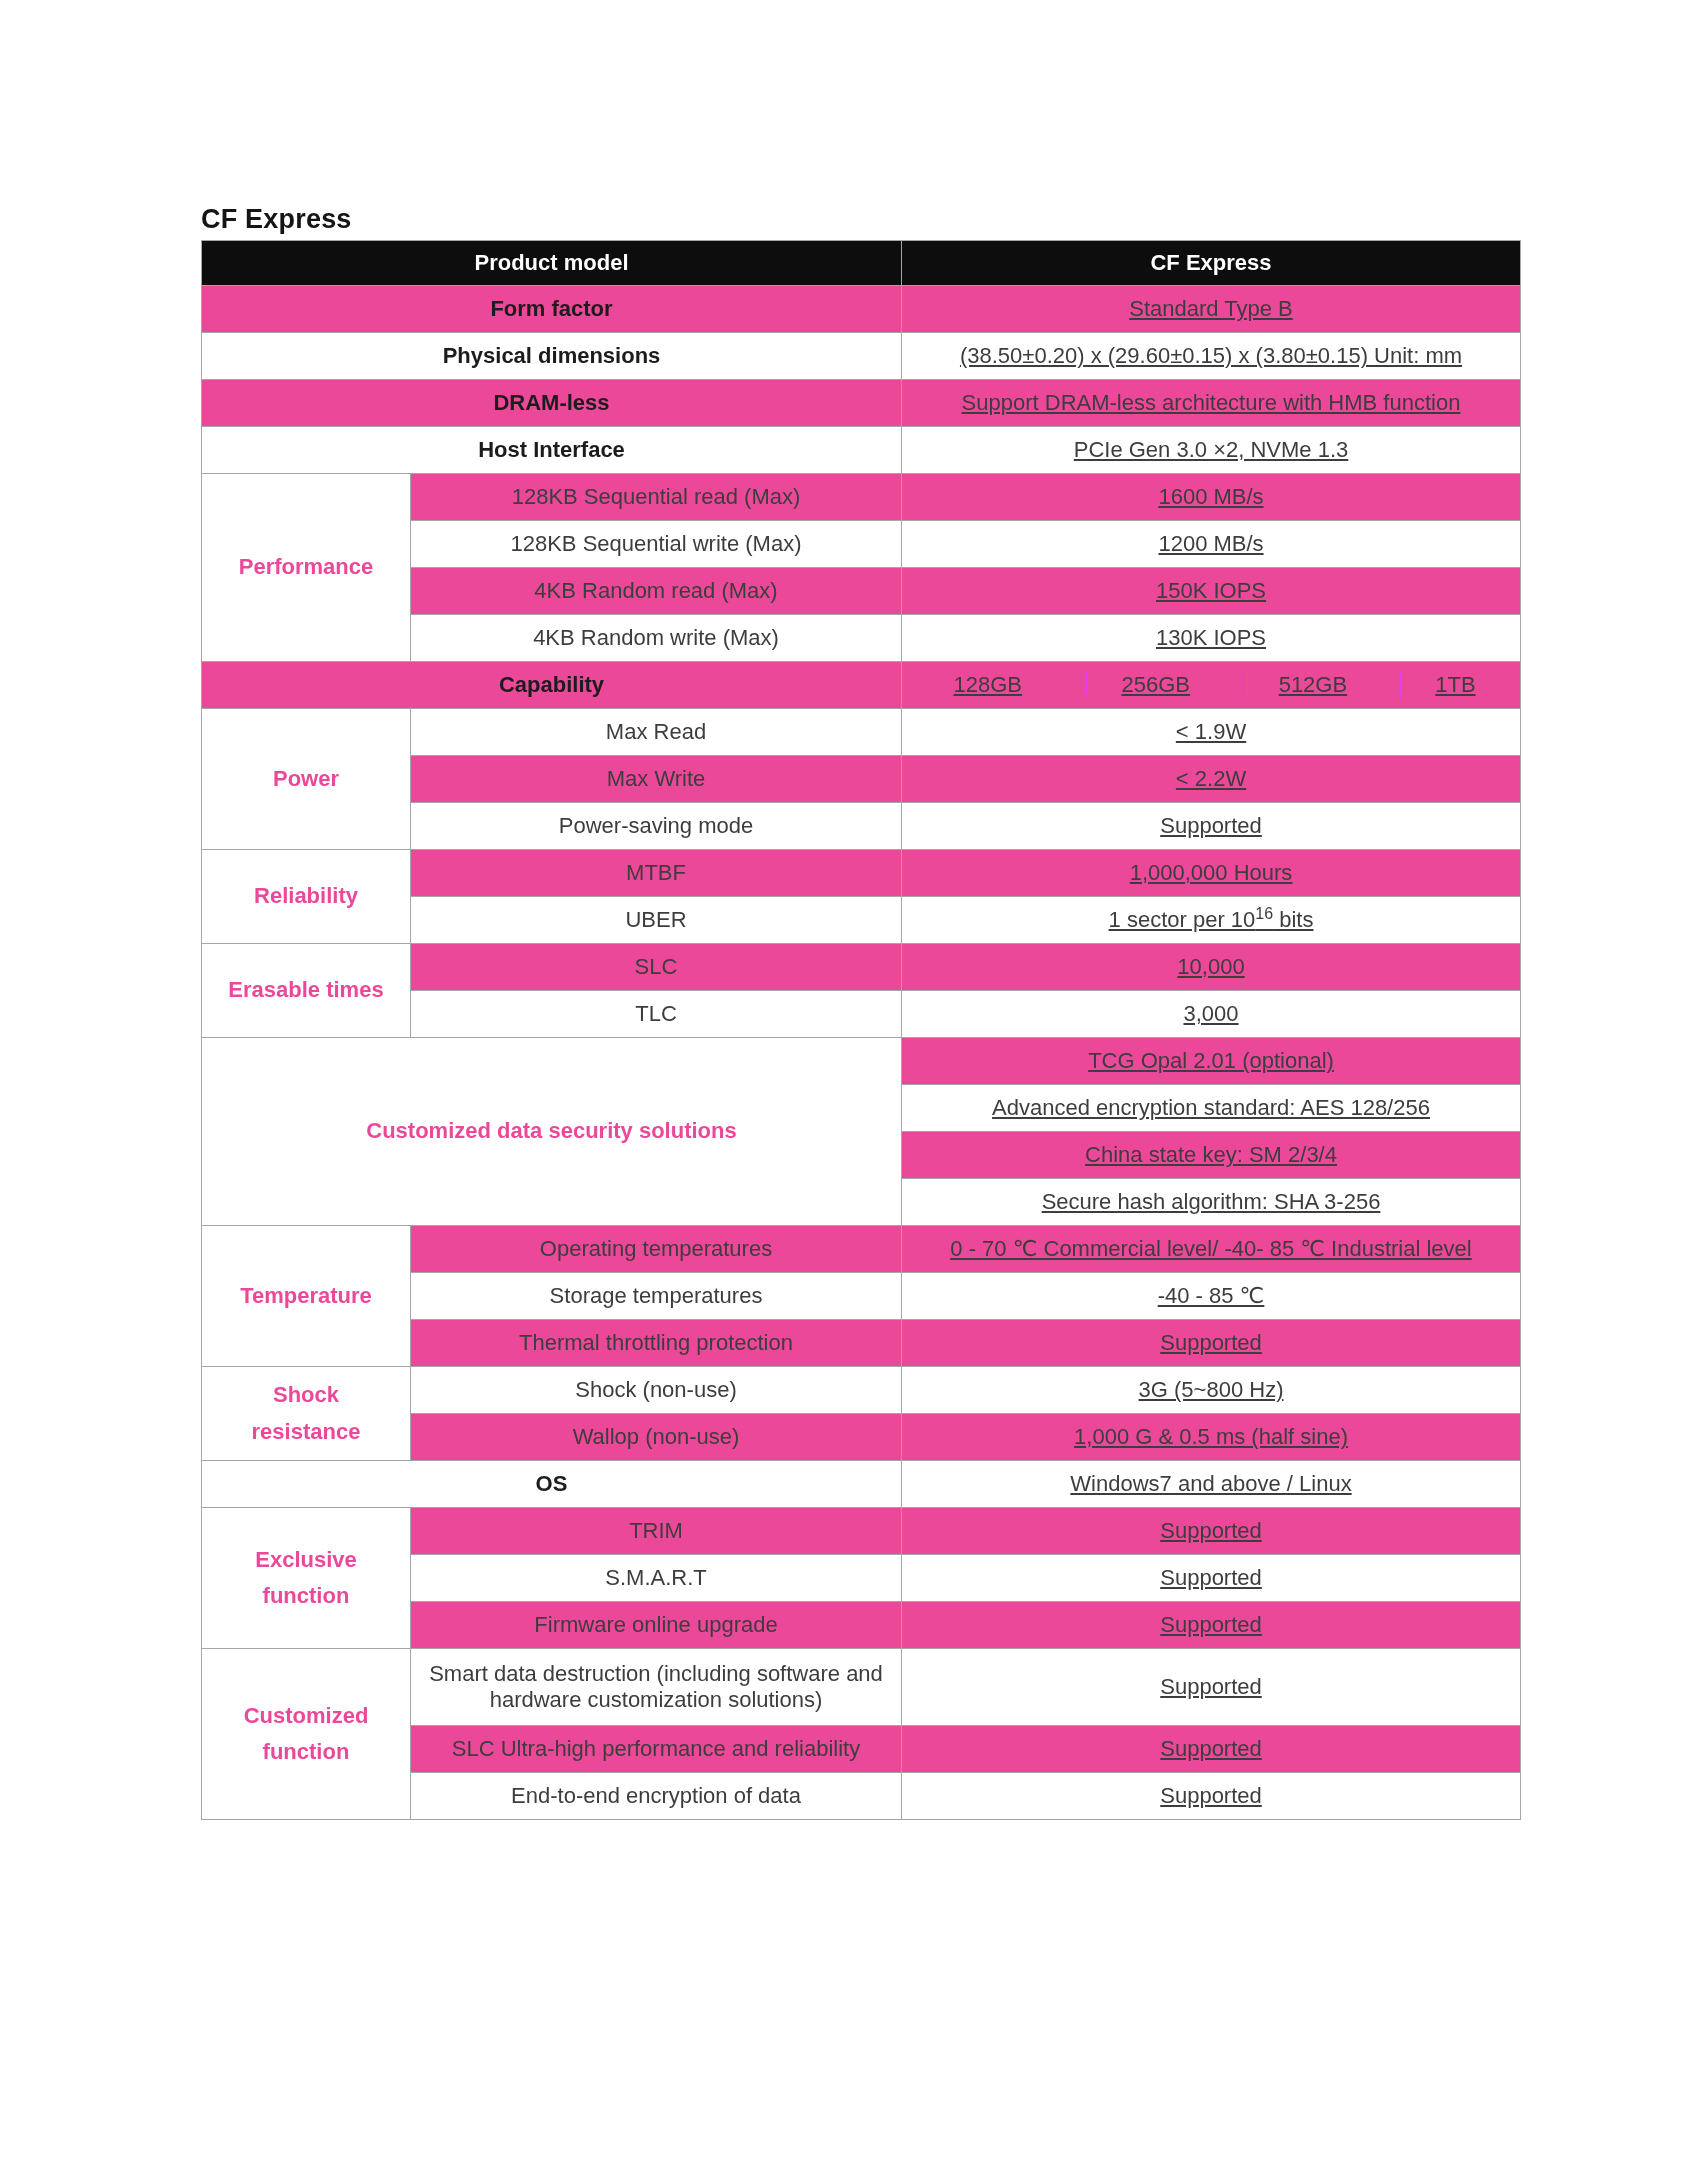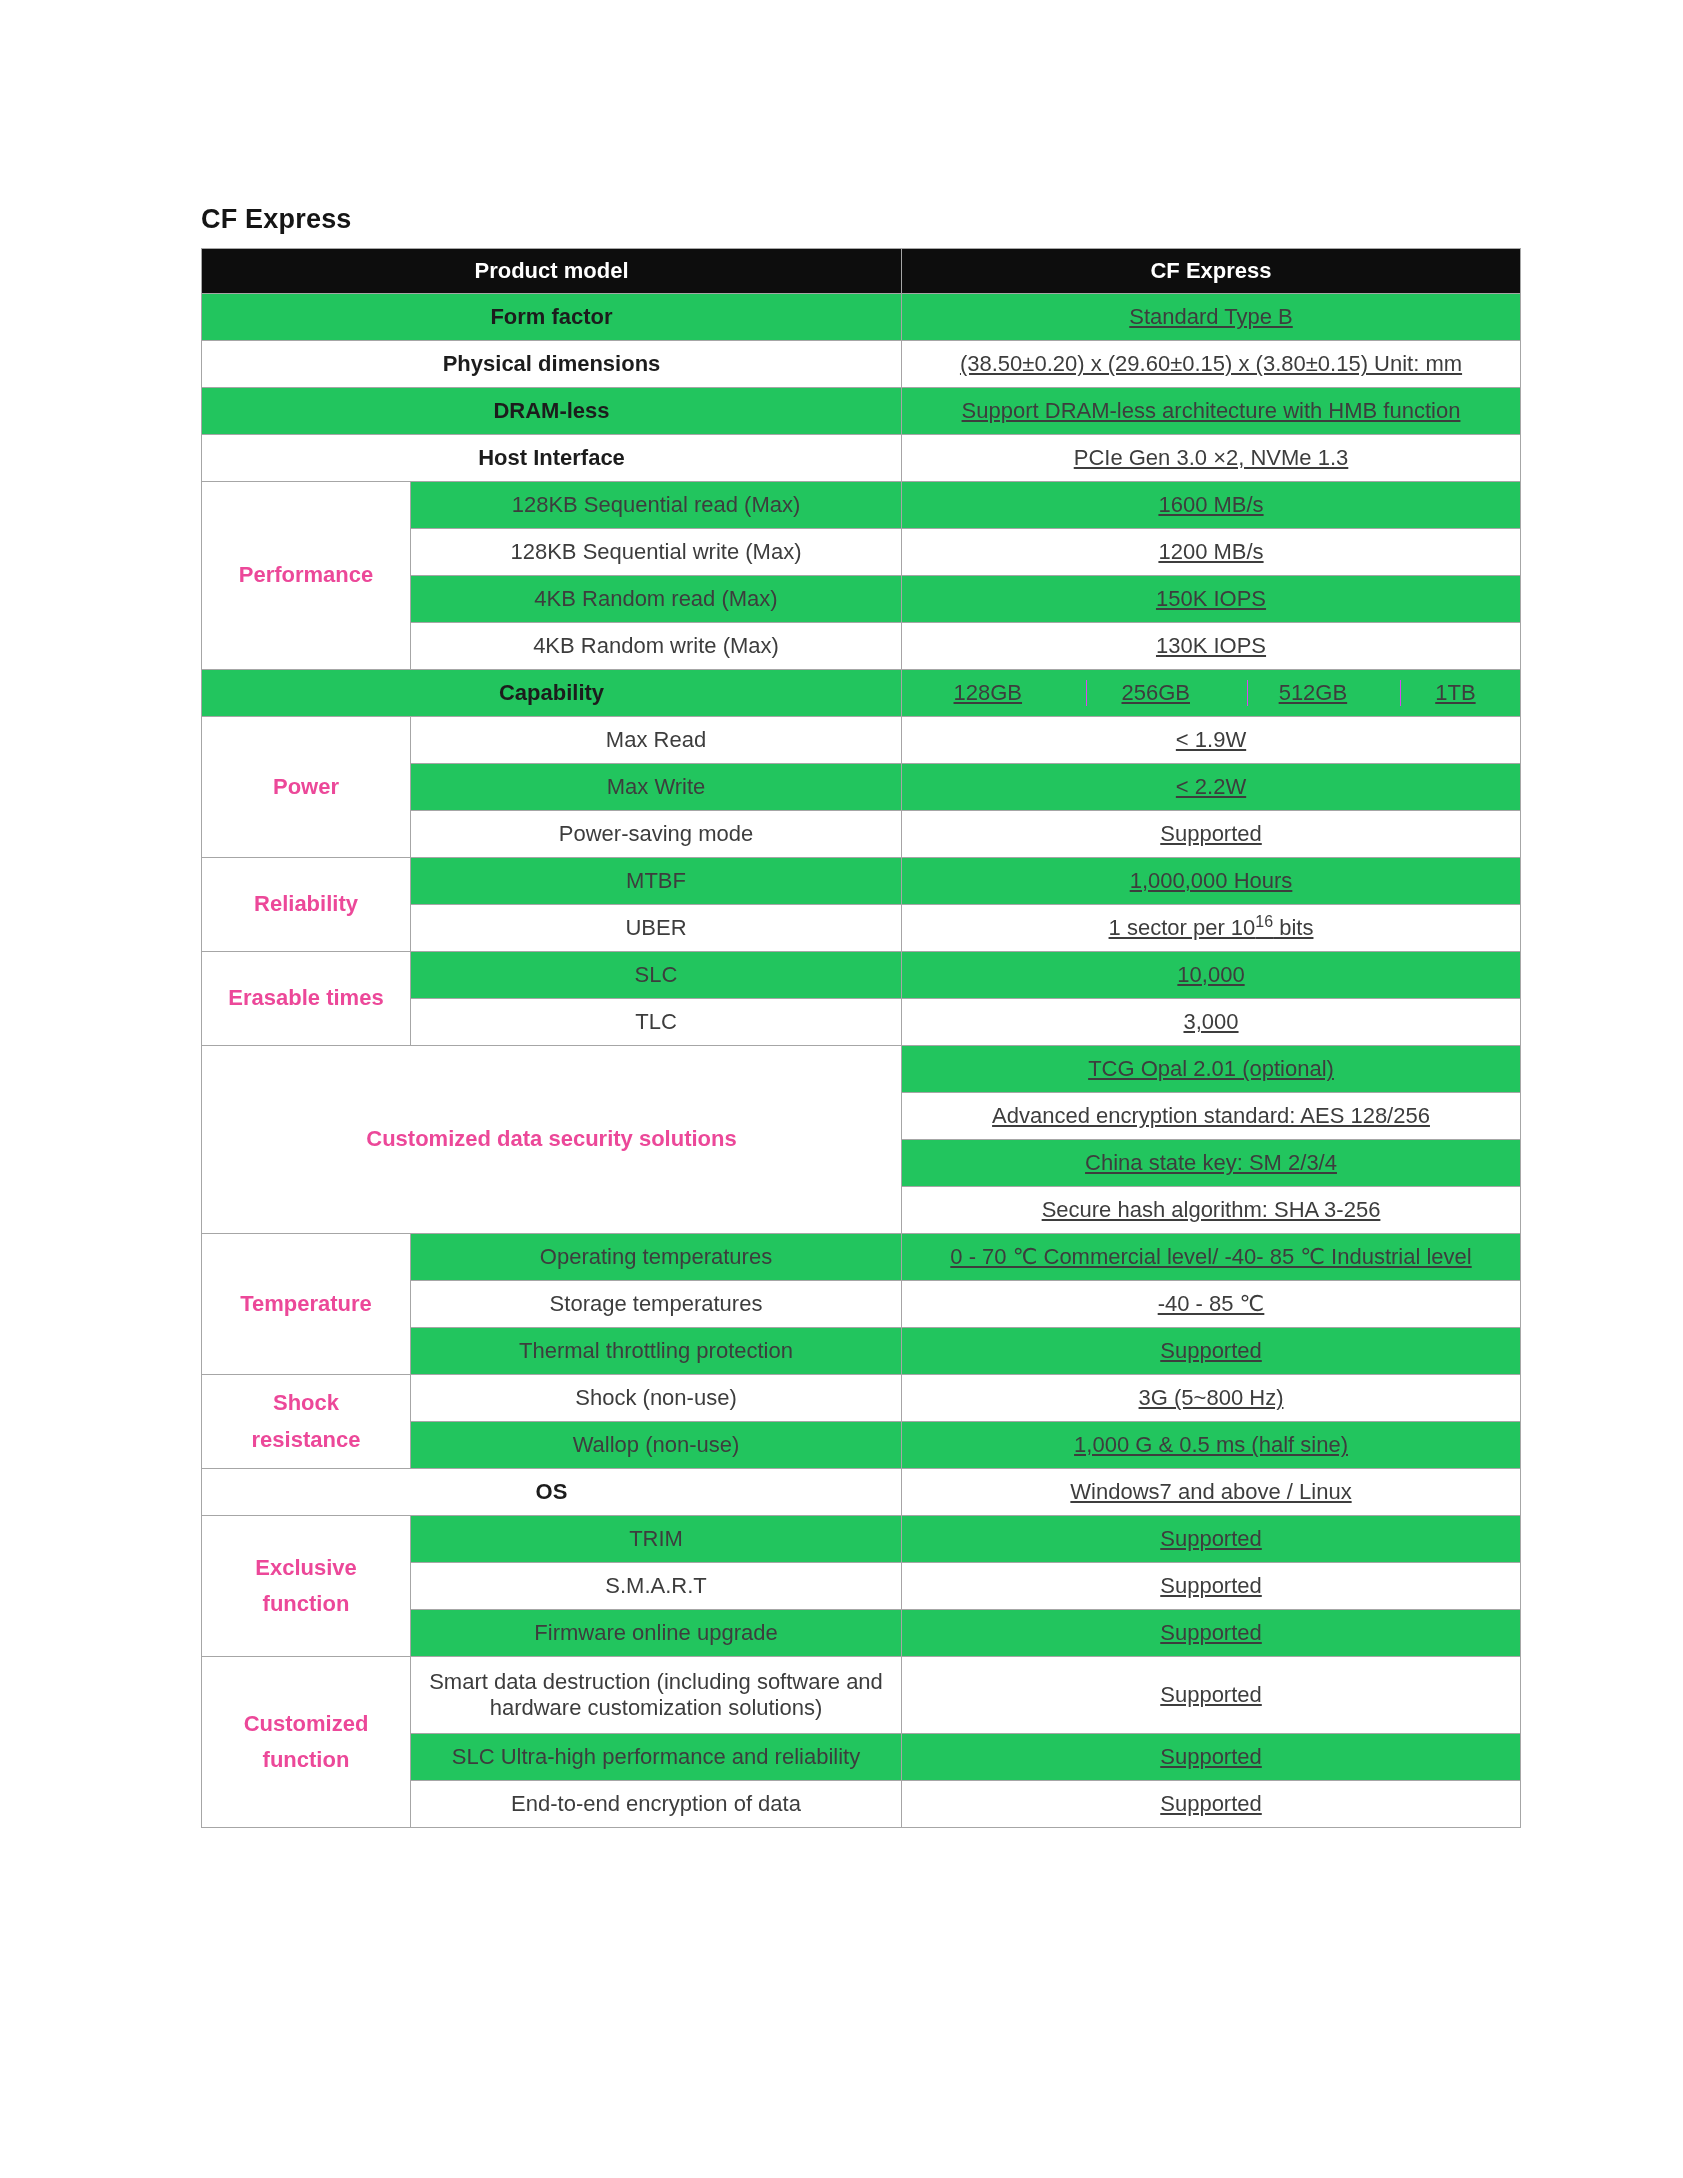--- a/index.html
+++ b/index.html
@@ -25,21 +25,21 @@
     font-size: 27px;
     font-weight: bold;
     color: #151515;
     line-height: 42px;
     letter-spacing: 0.2px;
   }
   table.spec {
     border-collapse: collapse;
     table-layout: fixed;
     width: 1319px;
-    margin-top: 8px;
+    margin-top: 0;
     padding-left: 36px;
   }
   table.spec th, table.spec td {
     border: 1px solid #a6a6a6;
     padding: 2px 10px;
     font-size: 22px;
     box-sizing: border-box;
     overflow: hidden;
   }
   tr.spec-row { height: 47px; }
@@ -67,21 +67,21 @@
   td.sub {
     color: #3d3d3d;
     text-align: center;
     padding-left: 14px;
   }
   td.value {
     color: #3d3d3d;
     text-align: center;
     text-decoration: underline;
   }
-  td.shade { background: #22c55e; }
+  td.shade { background: #ec4899; }
   td.segcell { padding: 0; }
   .seg-wrap {
     display: flex;
     height: 100%;
     width: 100%;
     align-items: flex-start;
     gap: 22px;
   }
   .seg {
     display: flex;

